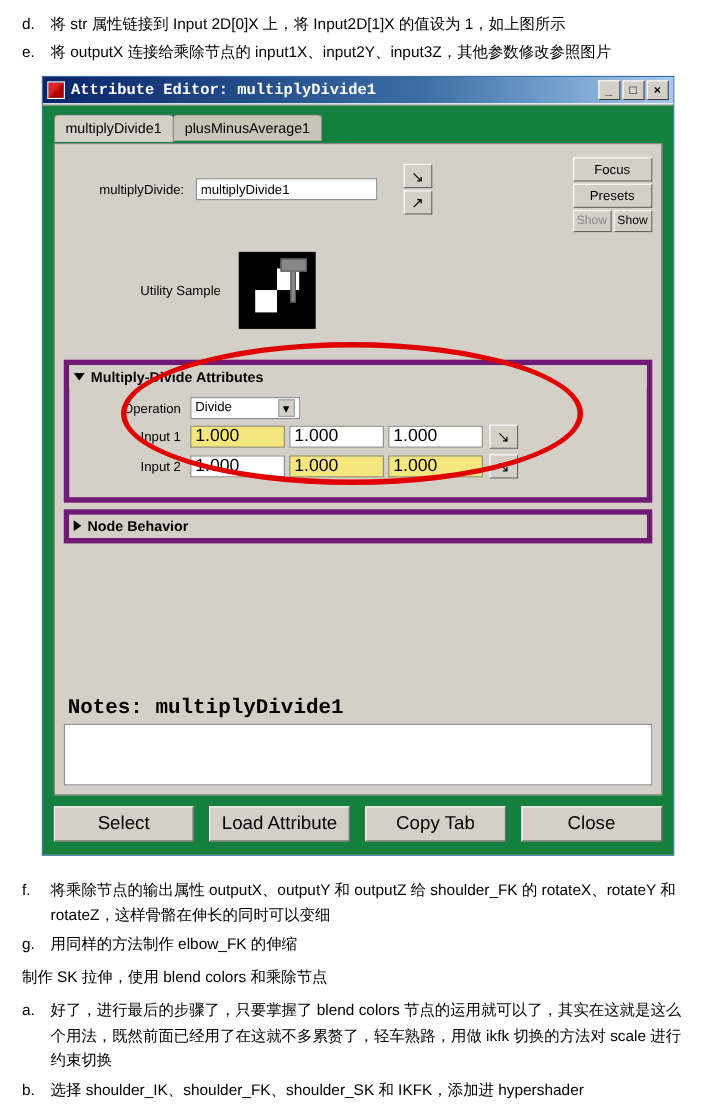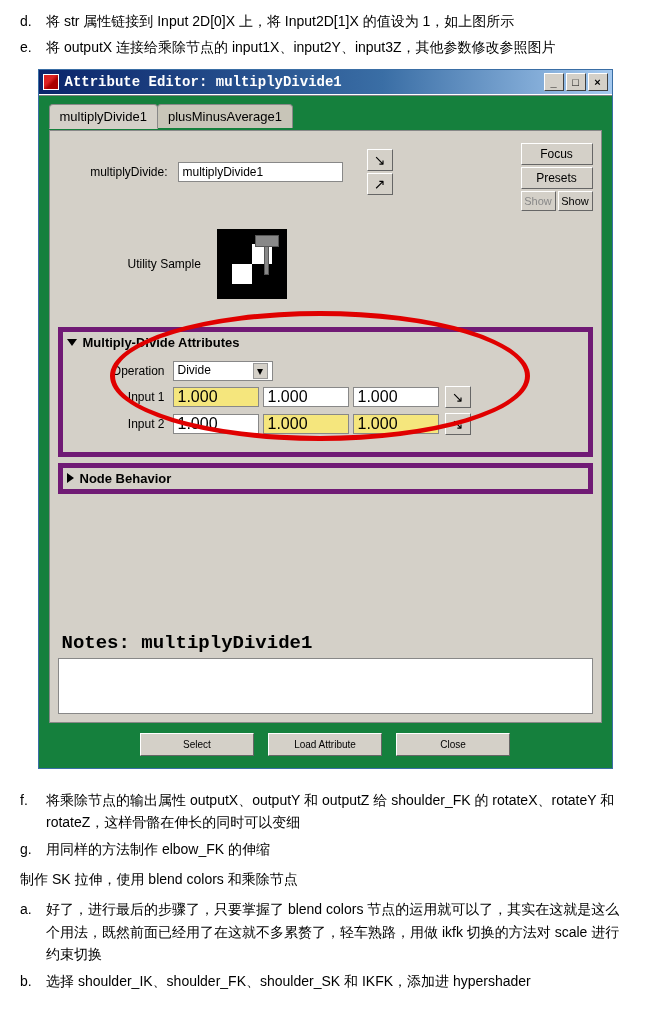--- a/index.html
+++ b/index.html
@@ -224,28 +224,28 @@
       background: #fff;
       border: 1px solid #888;
     }
     .bottom-buttons {
       display: flex;
       gap: 14px;
       margin-top: 10px;
       justify-content: center;
     }
     .bottom-btn {
-      width: 114px;
+      width: 144px;
       padding: 5px 0;
       text-align: center;
       background: #d4d0c8;
       border: 1px solid #fff;
       border-right-color: #666;
       border-bottom-color: #666;
-      font-size: 10px;
+      font-size: 17px;
     }
     
     .annotation-wrap { position: relative; }
     .red-circle {
       position: absolute;
       border: 5px solid #e00000;
       border-radius: 50%;
       pointer-events: none;
     }
     .arrow-in { font-size: 14px; }
@@ -369,20 +369,21 @@
 
       <div class="notes-label">Notes: multiplyDivide1</div>
       <div class="notes-area"></div>
 
       <div class="red-circle" style="left:60px; top:180px; width:420px; height:130px; border-radius: 50% / 50%;"></div>
     </div>
 
     <div class="bottom-buttons">
       <div class="bottom-btn">Select</div>
       <div class="bottom-btn">Load Attribute</div>
+      <div class="bottom-btn">Copy Tab</div>
       <div class="bottom-btn">Close</div>
     </div>
 
   </div>
 </div>
 
 <div class="doc-line">
   <span class="doc-bullet">f.</span>
   <span class="doc-text">将乘除节点的输出属性 outputX、outputY 和 outputZ 给 shoulder_FK 的 rotateX、rotateY 和 rotateZ，这样骨骼在伸长的同时可以变细</span>
 </div>

